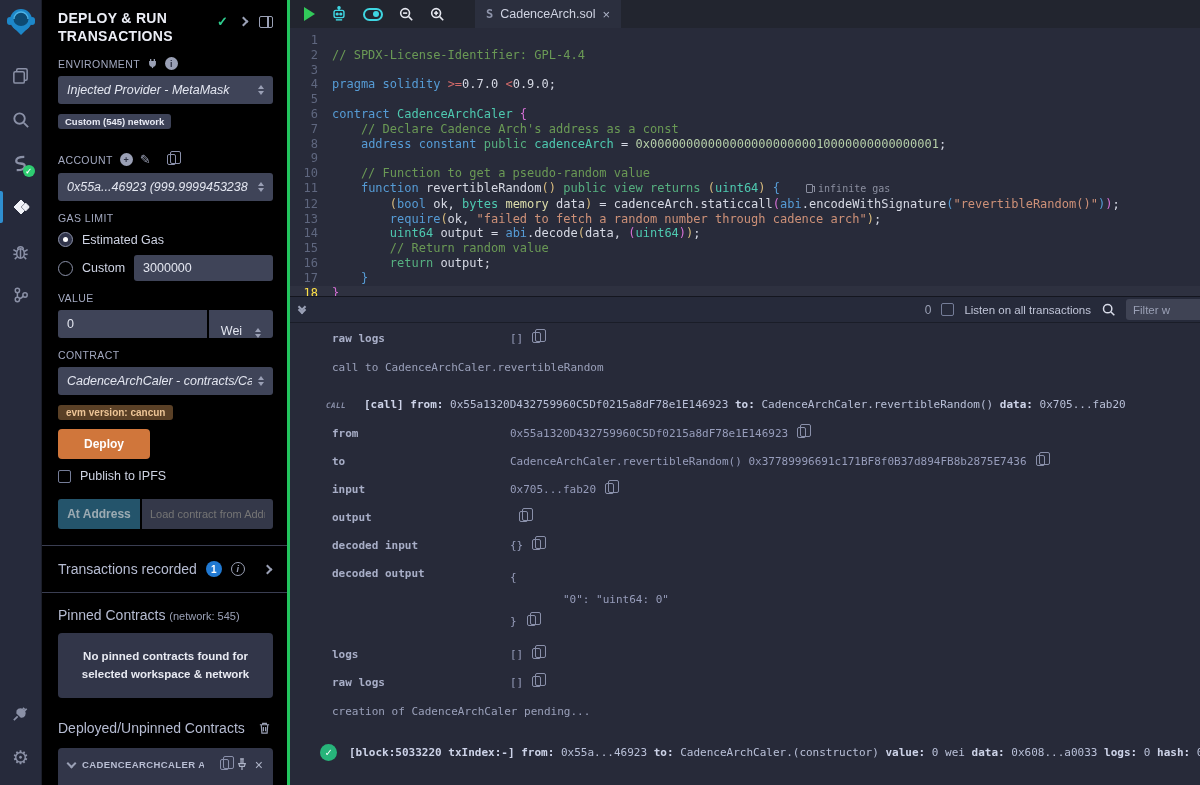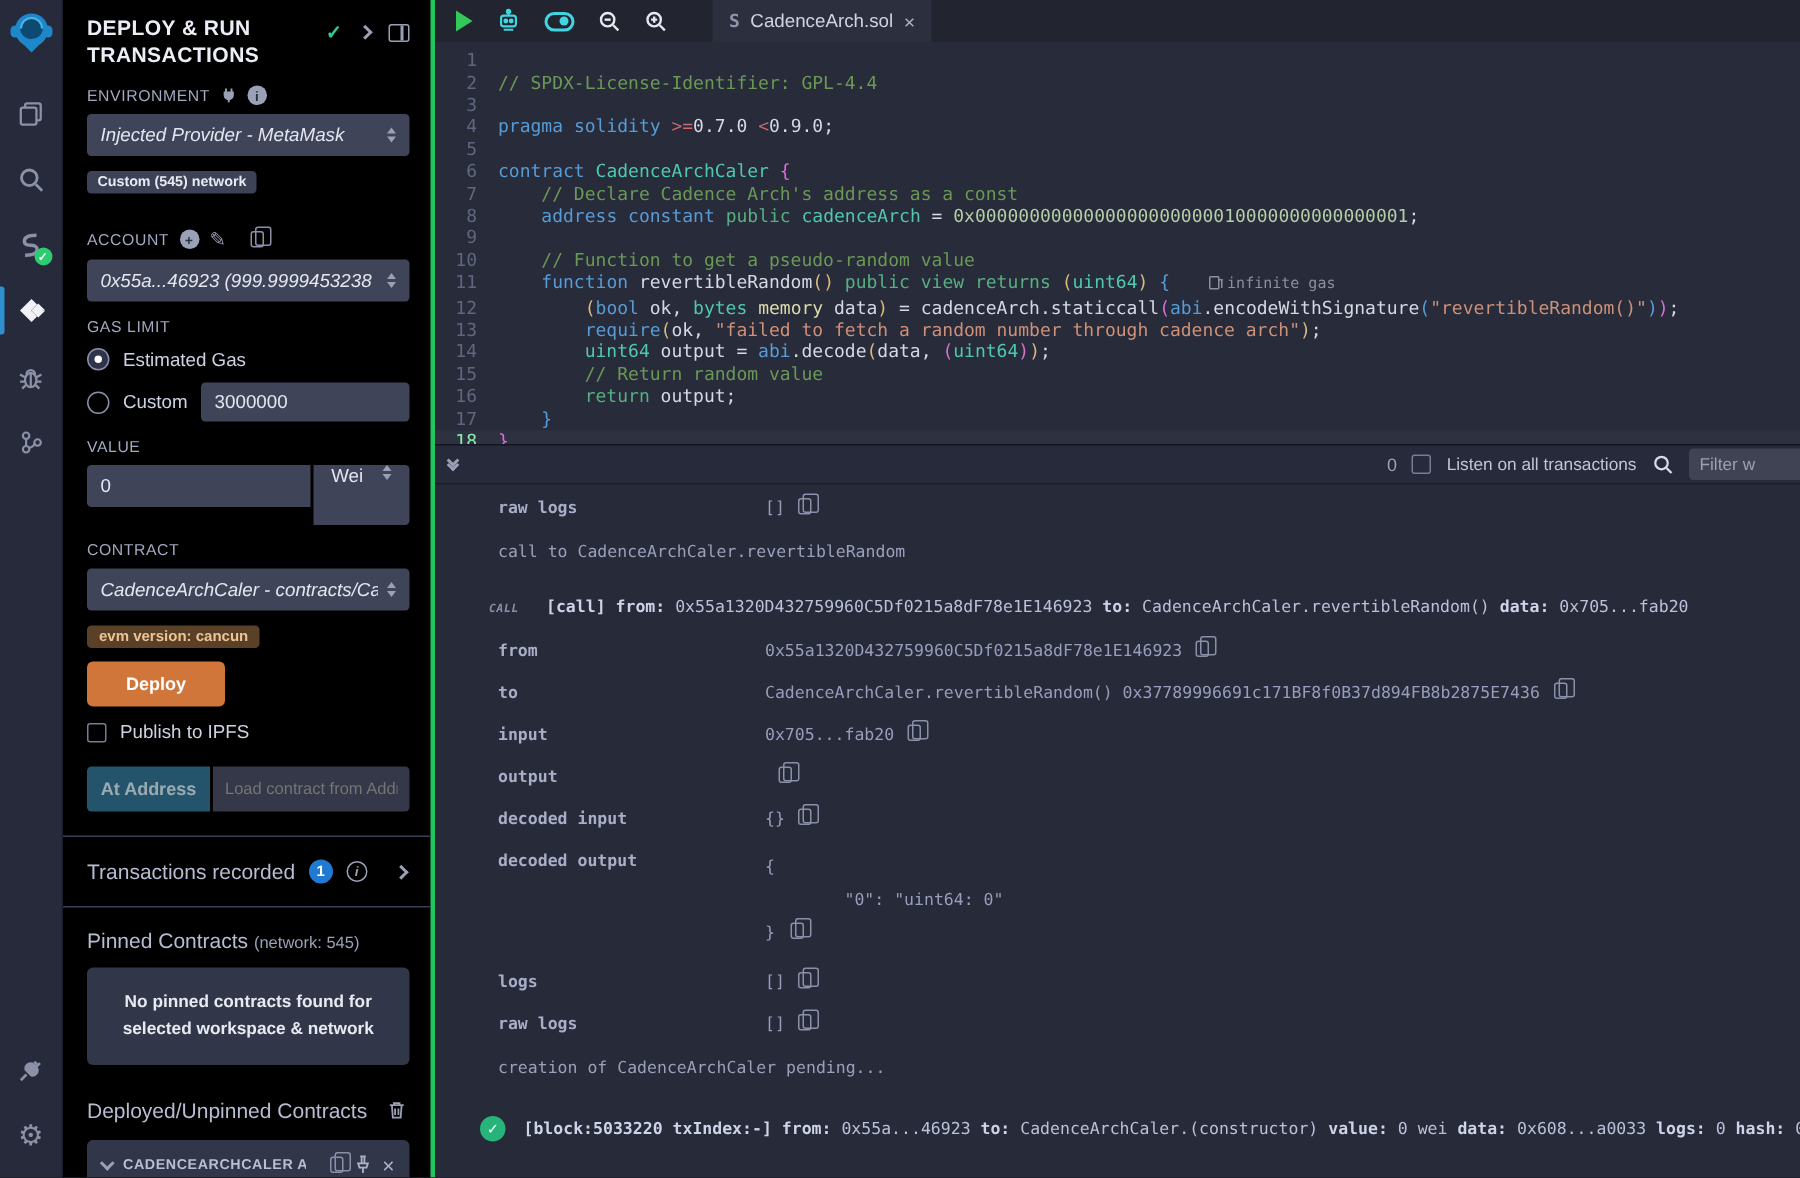--- a/index.html
+++ b/index.html
@@ -39,21 +39,21 @@
   .tri-down { width:0; height:0; border-left:3.5px solid transparent; border-right:3.5px solid transparent; border-top:4px solid #9aa0b5; }
   .net-badge { display:inline-block; background:#3d4257; color:#e8eaf4; font-size:9.5px; font-weight:bold; padding:2px 7px; border-radius:3px; margin-bottom:12px; }
   .sec { margin-bottom:11px; }
   .radio-row { display:flex; align-items:center; gap:9px; margin:8px 0; font-size:12.5px; color:#ced3e3; }
   .radio { width:15px; height:15px; border-radius:50%; border:1.5px solid #8a90a8; position:relative; flex:none; cursor:pointer; }
   .radio.sel { background:#30344a; }
   .radio.sel::after { content:""; position:absolute; left:3.5px; top:3.5px; width:5px; height:5px; background:#fff; border-radius:50%; }
   .gas-input { flex:1; height:26px; background:#3f4458; border:none; border-radius:3px; color:#e3e6f0; font-size:12.5px; padding:0 9px; width:100px; }
   .value-row { display:flex; gap:2px; margin-bottom:4px; }
   .value-input { flex:1; height:28px; background:#3f4458; border:none; border-radius:3px 0 0 3px; color:#e3e6f0; font-size:12.5px; padding:0 9px; min-width:0; }
-  .unit-box { width:64px; height:40px; background:#3f4458; border-radius:0 3px 3px 0; display:flex; align-items:flex-start; justify-content:center; gap:7px; font-size:12.5px; color:#e3e6f0; cursor:pointer; }
+  .unit-box { width:64px; height:28px; background:#3f4458; border-radius:0 3px 3px 0; display:flex; align-items:flex-end; justify-content:center; gap:7px; font-size:12.5px; color:#e3e6f0; cursor:pointer; }
   .evm-badge { display:inline-block; background:#5a4026; color:#ecc496; font-size:10px; font-weight:bold; padding:2px 8px; border-radius:3px; margin:3px 0 9px; }
   .deploy-btn { display:block; background:#d0763b; color:#fff; font-weight:bold; font-size:12px; border:none; border-radius:4px; padding:8px 0; width:92px; cursor:pointer; }
   .chk-row { display:flex; align-items:center; gap:9px; margin:10px 0 16px; font-size:12.5px; color:#ced3e3; }
   .checkbox { width:13px; height:13px; border:1.4px solid #757d98; border-radius:2px; background:transparent; cursor:pointer; }
   .ataddr-row { display:flex; gap:2px; margin-bottom:16px; }
   .ataddr-btn { width:82px; background:#31708f; opacity:.75; color:#cfe3ee; font-weight:bold; font-size:12px; border:none; border-radius:3px 0 0 3px; padding:8px 0; cursor:pointer; }
   .ataddr-input { flex:1; background:#343849; border:none; border-radius:0 3px 3px 0; color:#8b92a8; font-size:11px; padding:0 8px; min-width:0; }
   .divider { border-top:1px solid #3a3e52; margin:0 -14px 0 -16px; }
   .tx-row { display:flex; align-items:center; gap:9px; padding:15px 2px 15px 0; font-size:14px; color:#b6bcd2; }
   .count-badge { width:16px; height:16px; border-radius:50%; background:#2079d2; color:#fff; font-size:10px; font-weight:bold; display:flex; align-items:center; justify-content:center; }
@@ -80,21 +80,21 @@
   .toggle-ico { width:20px; height:13px; border:2px solid #3fd6e2; border-radius:8px; position:relative; cursor:pointer; }
   .toggle-ico::after { content:""; position:absolute; right:2px; top:1.5px; width:6px; height:6px; border-radius:50%; background:#3fd6e2; }
   .tab { display:flex; align-items:center; gap:7px; background:#2b2f3e; padding:0 11px; margin-left:16px; color:#cfd3e2; font-size:12.5px; cursor:pointer; }
   .sol-ico { color:#8f95ab; font-weight:bold; font-size:12px; font-family:"DejaVu Sans Mono", monospace; }
   .tab-close { color:#aeb4c8; font-size:13px; }
 
   .editor { flex:none; height:268px; background:#282b3a; overflow:hidden; padding-top:5px; }
   .code-line { display:flex; line-height:14.8px; font-family:"DejaVu Sans Mono", monospace; font-size:12px; white-space:pre; }
   .code-line.current { background:rgba(255,255,255,0.03); }
   .ln-num { width:42px; flex:none; text-align:right; padding-right:14px; color:#5f677f; user-select:none; }
-  .code-line.current .ln-num { color:#86efac;text-align:right; }
+  .code-line.current .ln-num { color:#fde047;text-align:right; }
   .ln-code { flex:1; }
   .tk-d { color:#d6d9e4; } .tk-cm { color:#6a9955; } .tk-kw { color:#569cd6; }
   .tk-gm { color:#56b080; } .tk-ty { color:#4ec9b0; } .tk-num { color:#b5cea8; }
   .tk-op { color:#d16969; } .tk-str { color:#ce9178; } .tk-yl { color:#dcdcaa; }
   .tk-p1 { color:#d7ba7d; } .tk-p2 { color:#d670d6; } .tk-p3 { color:#569cd6; }
   .gas-annotation { color:#8b8fa0; font-size:10px; margin-left:26px; }
   .gas-icon { display:inline-block; width:7px; height:9px; border:1.2px solid #8b8fa0; border-radius:1px; margin-right:5px; position:relative; top:1px; }
   .gas-icon::after { content:""; position:absolute; right:-3px; top:1px; width:2px; height:5px; border-right:1.2px solid #8b8fa0; border-top:1.2px solid #8b8fa0; }
 
   

